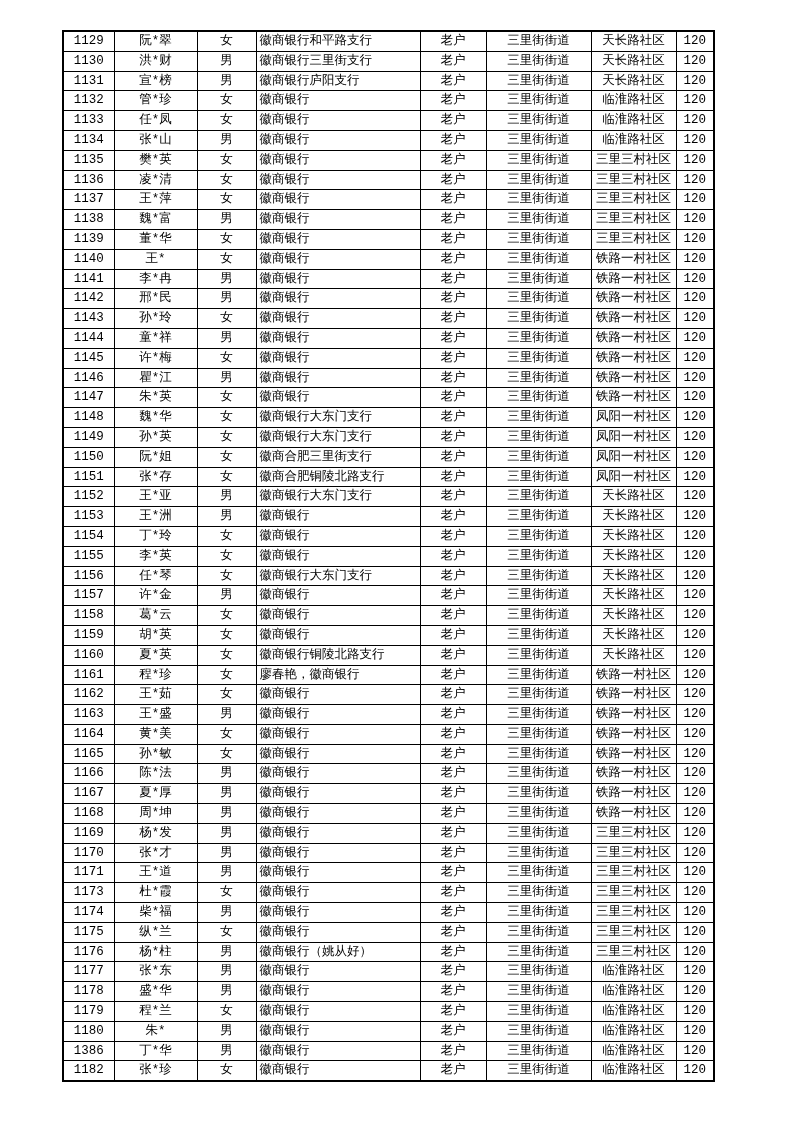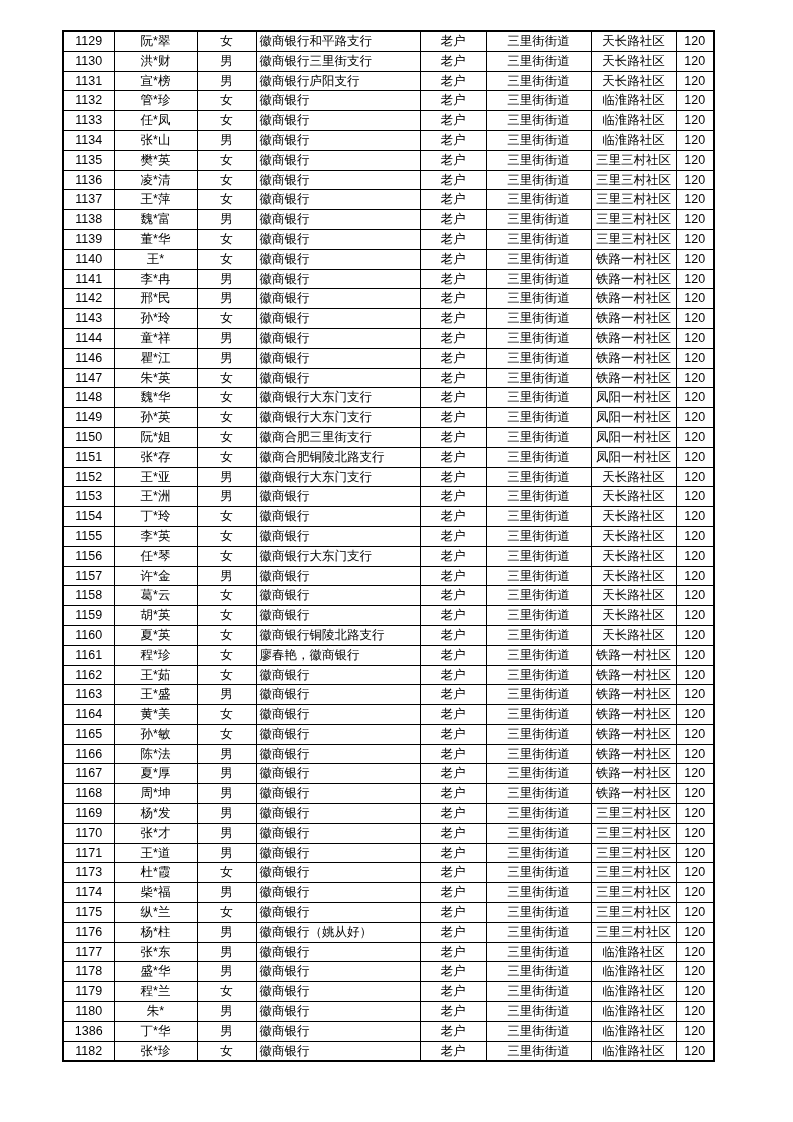--- a/index.html
+++ b/index.html
@@ -6,21 +6,21 @@
     margin: 0;
     padding: 0;
     background: #ffffff;
   }
   .page {
     position: relative;
     width: 793px;
     height: 1122px;
     background: #ffffff;
     overflow: hidden;
-    font-family: Liberation Sans, sans-serif;
+    font-family: Liberation Mono, monospace;
   }
   table.roster {
     position: absolute;
     left: 62px;
     top: 30px;
     border-collapse: collapse;
     table-layout: fixed;
     border: 2px solid #000000;
   }
   table.roster td {
@@ -218,20 +218,30 @@
           <td class="col-serial">1144</td>
           <td class="col-name">童*祥</td>
           <td class="col-gender">男</td>
           <td class="col-bank">徽商银行</td>
           <td class="col-household">老户</td>
           <td class="col-street">三里街街道</td>
           <td class="col-community">铁路一村社区</td>
           <td class="col-amount">120</td>
         </tr>
         <tr>
+          <td class="col-serial">1145</td>
+          <td class="col-name">许*梅</td>
+          <td class="col-gender">女</td>
+          <td class="col-bank">徽商银行</td>
+          <td class="col-household">老户</td>
+          <td class="col-street">三里街街道</td>
+          <td class="col-community">铁路一村社区</td>
+          <td class="col-amount">120</td>
+        </tr>
+        <tr>
           <td class="col-serial">1146</td>
           <td class="col-name">瞿*江</td>
           <td class="col-gender">男</td>
           <td class="col-bank">徽商银行</td>
           <td class="col-household">老户</td>
           <td class="col-street">三里街街道</td>
           <td class="col-community">铁路一村社区</td>
           <td class="col-amount">120</td>
         </tr>
         <tr>

